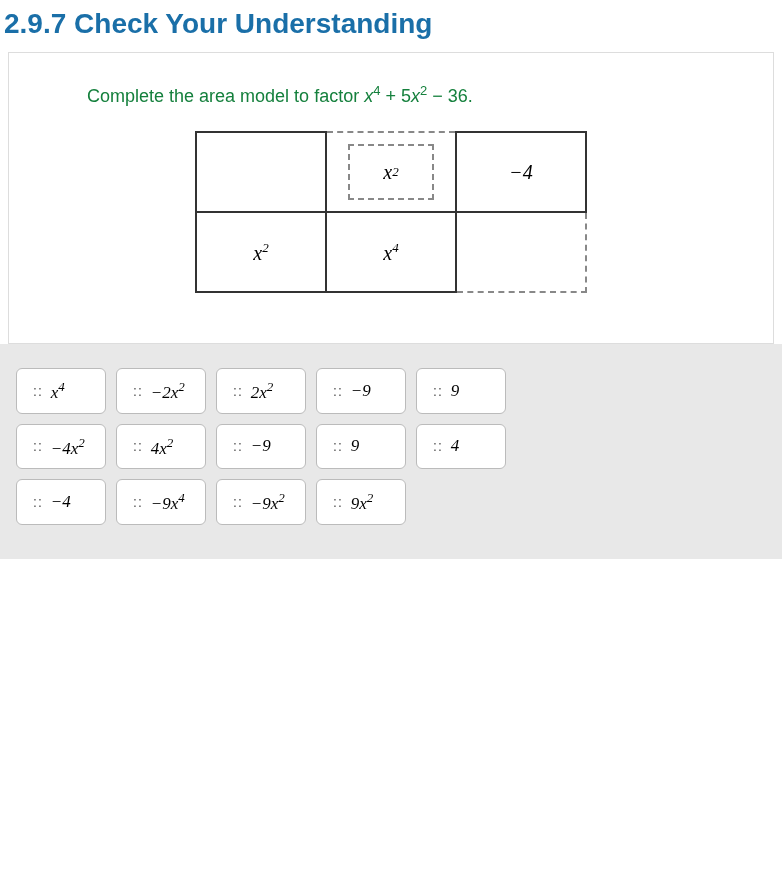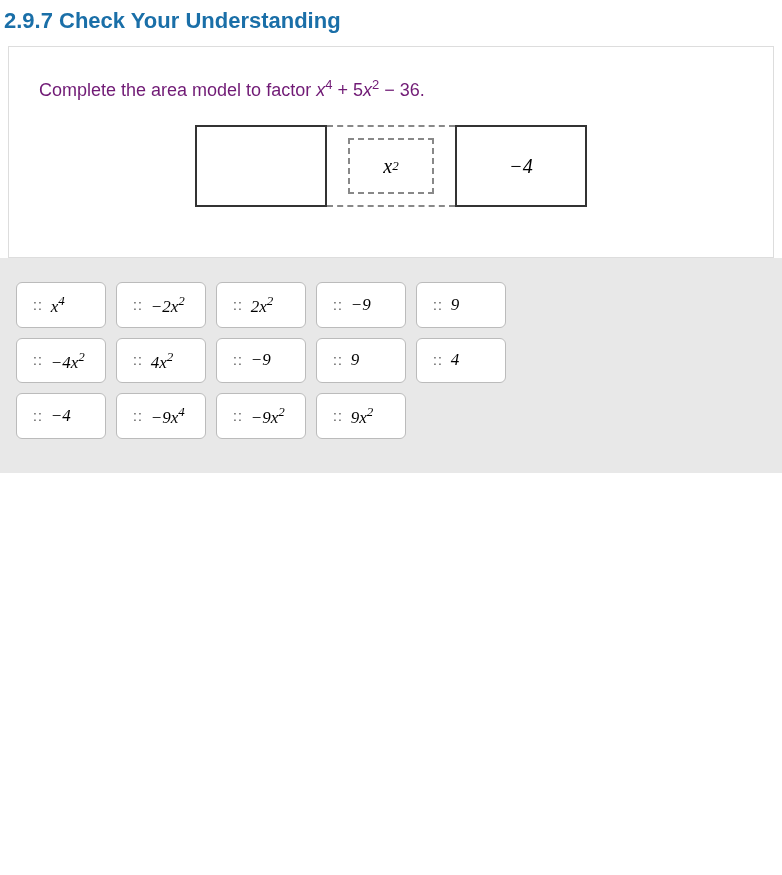--- a/index.html
+++ b/index.html
@@ -6,38 +6,39 @@
     body {
       font-family: Georgia, 'Times New Roman', serif;
       background: #fff;
       width: 782px;
       min-height: 875px;
       overflow-x: hidden;
     }
 
     .page-title {
       color: #1a6fa8;
-      font-size: 22px;
+      font-size: 28px;
       font-weight: bold;
       padding: 8px 16px 12px 4px;
       font-family: Arial, sans-serif;
     }
 
     .content-area {
       background: #fff;
       border: 1px solid #ddd;
       margin: 0 8px 0 8px;
       padding: 30px 30px 40px 30px;
     }
 
     .problem-text {
       font-size: 18px;
       margin-bottom: 24px;
       font-family: Arial, sans-serif;
-      color: #701a75;
+      color: #15803d;
+      margin-left: 48px;
     }
 
     
     .area-model {
       border-collapse: collapse;
       margin: 0 auto;
     }
 
     .area-model td {
       border: 2px solid #333;
@@ -144,20 +145,31 @@
           <div class="dashed-inner">
             <i>x</i>
                 <sup>2</sup>
           </div>
         </td>
         <td>
           <span>−4</span>
         </td>
       </tr>
 
+      <tr>
+        <td>
+          <i>x</i><sup>2</sup>
+        </td>
+        <td>
+          <i>x</i><sup>4</sup>
+        </td>
+        <td class="dashed-box">
+          
+        </td>
+      </tr>
 
     </tbody>
       </table>
   </div>
 
 </div>
 
 <div class="tiles-section">
 
   <div class="tiles-row">

